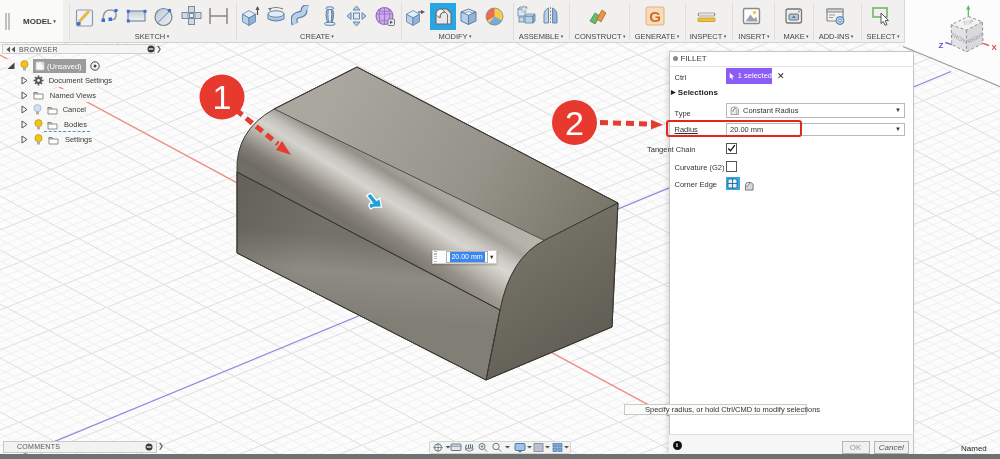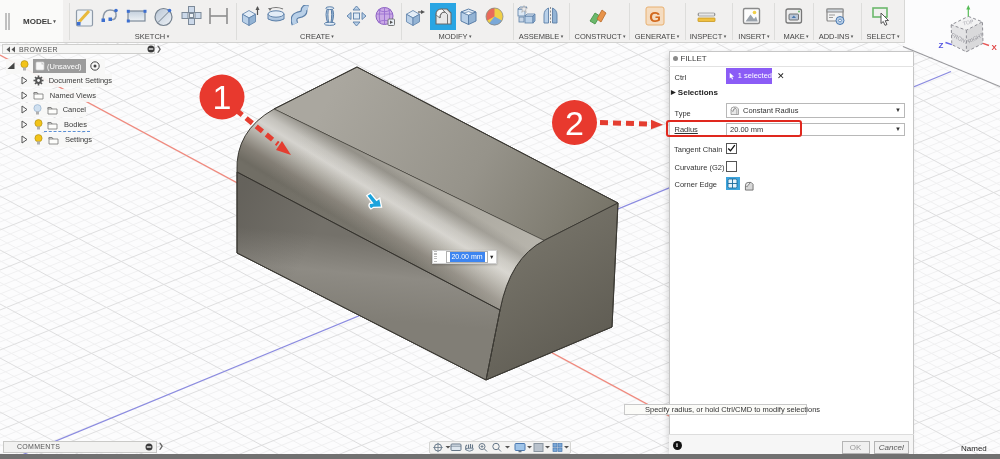--- a/index.html
+++ b/index.html
@@ -456,21 +456,21 @@
     </svg>
     <span style="margin-left:3px;">Constant Radius</span>
     <span style="position:absolute;right:3px;font-size:6px;color:#333;">▼</span>
   </div>
 <div class="abs" style="left:726px;top:122.5px;width:179px;height:13px;background:#fff;border:1px solid #b8b8b8;display:flex;align-items:center;font-size:7.5px;color:#333;">
     <span style="margin-left:3px;">20.00 mm</span>
     <span style="position:absolute;right:3px;font-size:6px;color:#333;">▼</span>
   </div>
 <div class="abs" style="left:674.5px;top:125.0px;font-size:7.5px;color:#333;white-space:nowrap;text-decoration:underline;">Radius</div>
 <div class="abs" style="left:665.5px;top:120px;width:136px;height:17px;border:2.5px solid #e0281e;border-radius:3px;"></div>
-<div class="abs" style="left:674px;top:145.0px;font-size:7.5px;color:#333;white-space:nowrap;">Tangent Chain</div>
+<div class="abs" style="left:647px;top:145.0px;font-size:7.5px;color:#333;white-space:nowrap;">Tangent Chain</div>
 <div class="abs" style="left:726px;top:143px;width:11px;height:11px;background:#fff;border:1px solid #555;">
     <svg width="11" height="11" viewBox="0 0 11 11" style="position:absolute;left:-1px;top:-1px;">
       <path d="M2.2 5.5 L4.5 7.8 L8.8 2.2" fill="none" stroke="#111" stroke-width="1.3"></path>
     </svg>
   </div>
 <div class="abs" style="left:674.5px;top:162.5px;font-size:7.5px;color:#333;white-space:nowrap;">Curvature (G2)</div>
 <div class="abs" style="left:726px;top:160.5px;width:11px;height:11px;background:#fff;border:1px solid #555;"></div>
 <div class="abs" style="left:674.5px;top:180.0px;font-size:7.5px;color:#333;white-space:nowrap;">Corner Edge</div>
 <div class="abs" style="left:726px;top:176.5px;width:13.5px;height:13px;background:#3da4dc;">
     <svg width="11" height="11" viewBox="0 0 11 11" style="position:absolute;left:1px;top:1px;">

